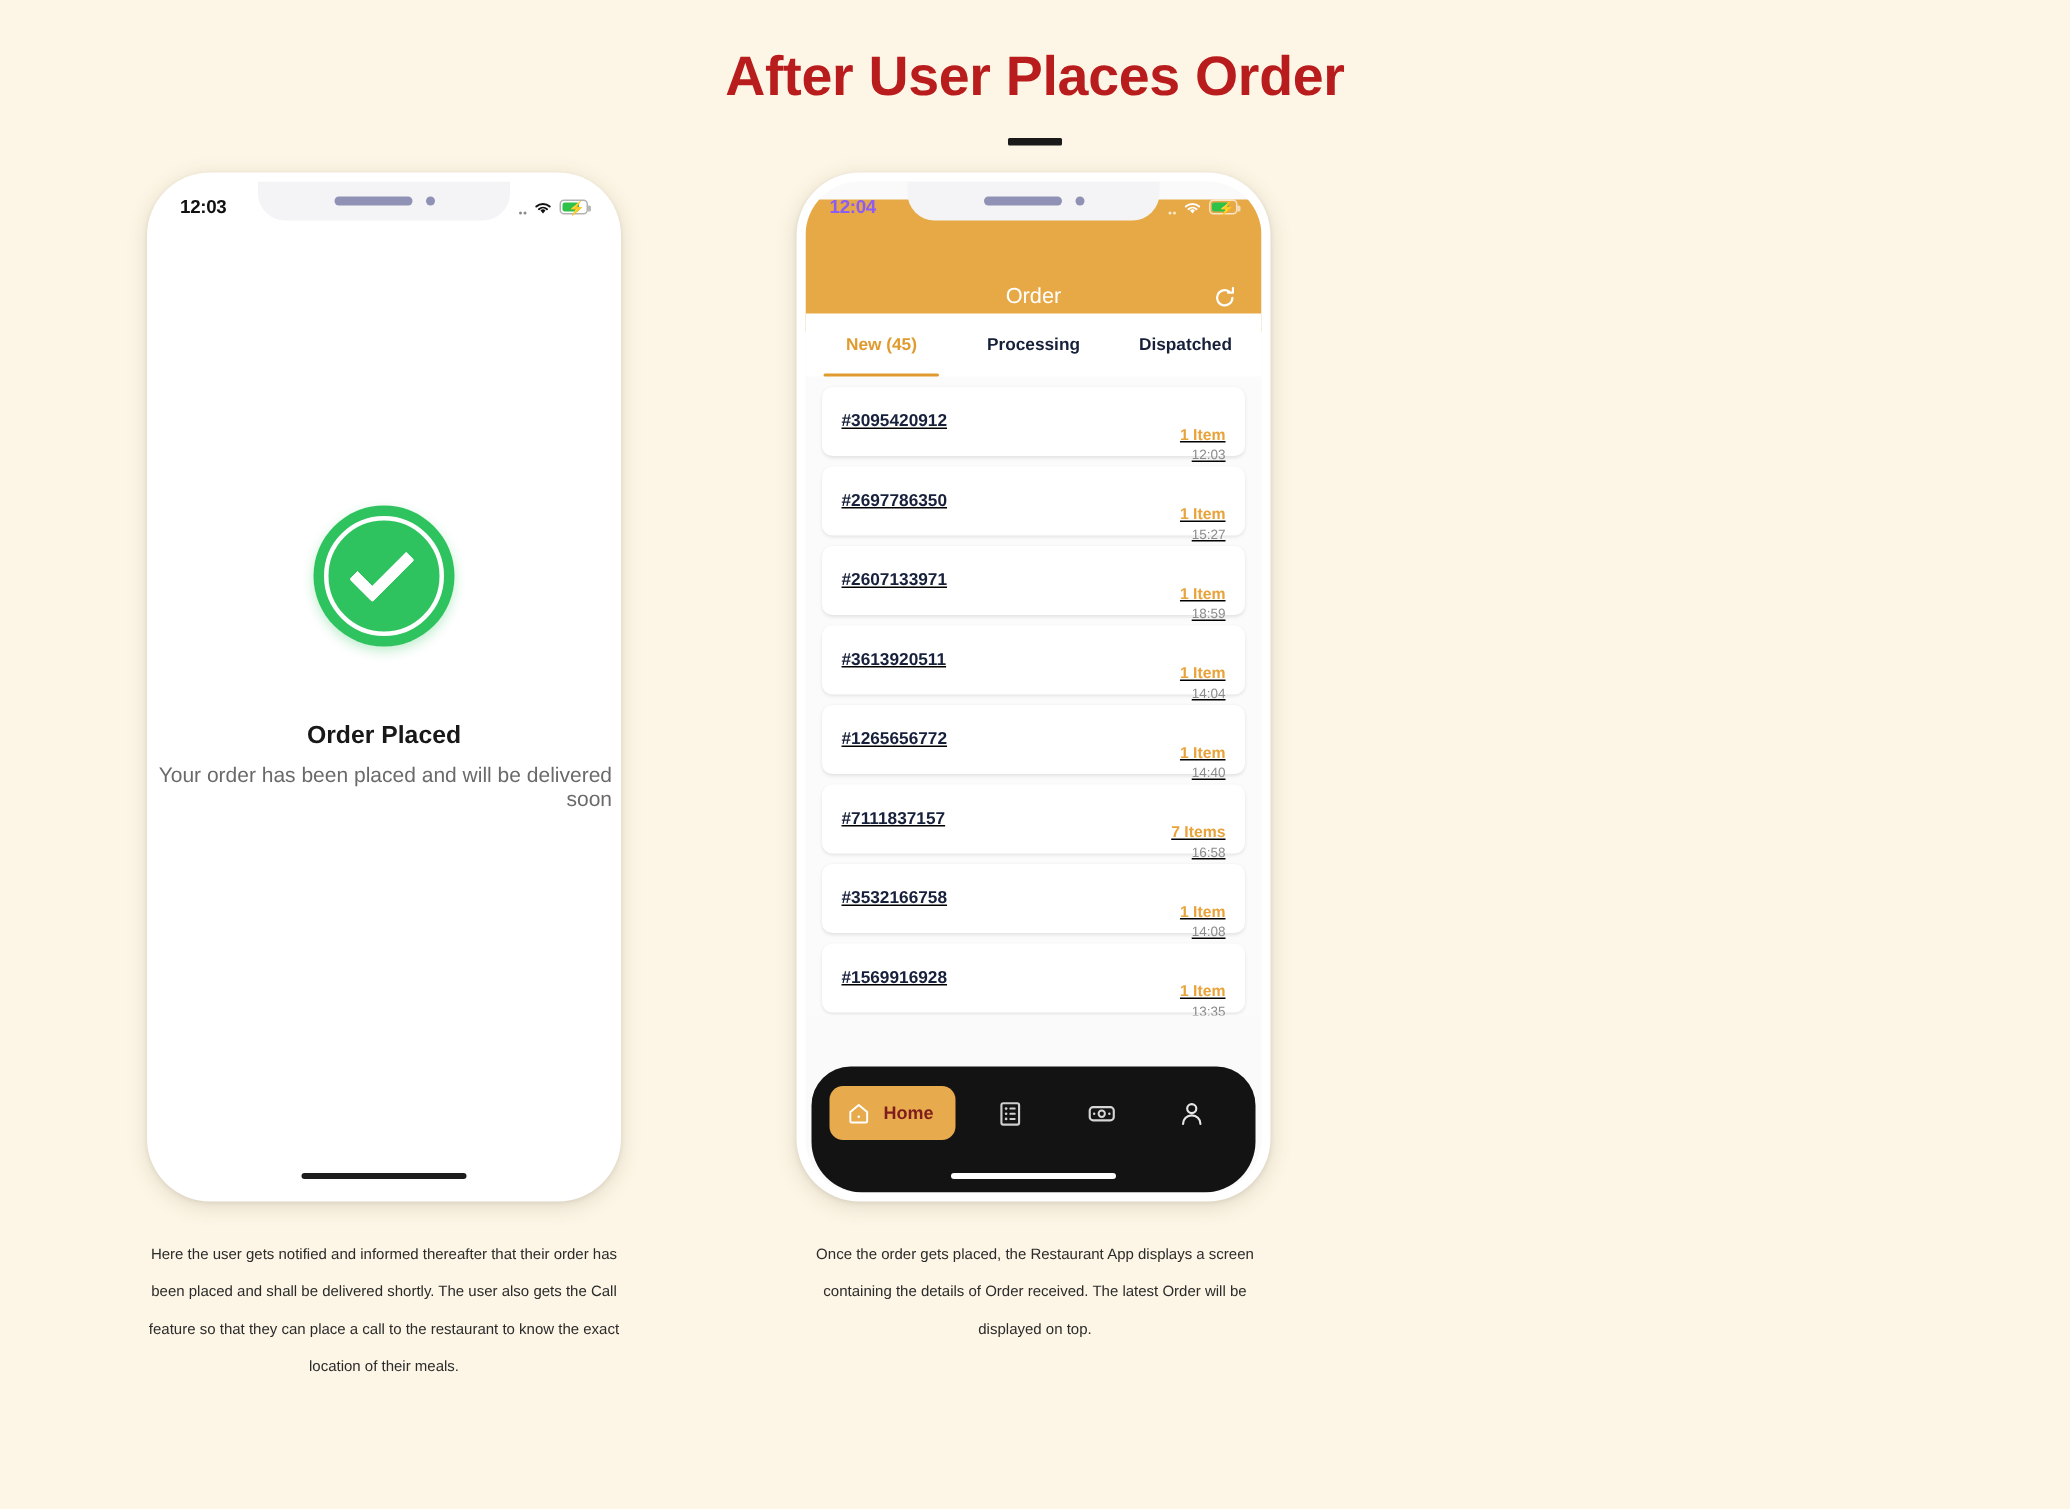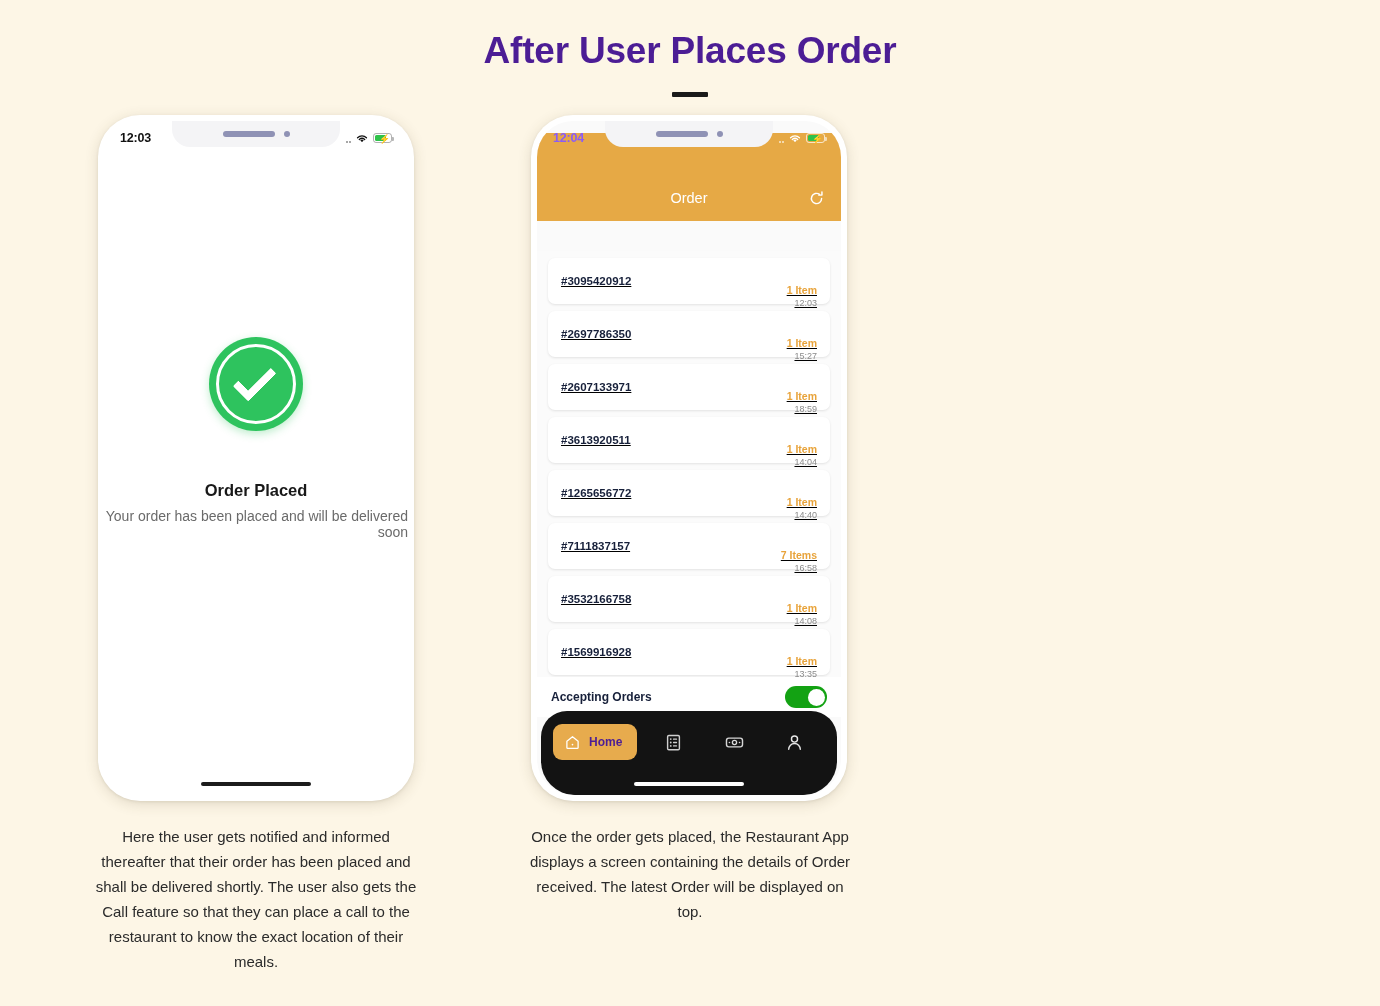--- a/index.html
+++ b/index.html
@@ -9,21 +9,21 @@
     font-family: "Liberation Sans", sans-serif;
     overflow: hidden;
   }
   .page { position: relative; width: 1380px; height: 1006px; }
 
   
   .title {
     position: absolute; top: 30px; left: 0; width: 1380px;
     text-align: center;
     font-size: 37px; font-weight: bold; letter-spacing: -0.2px;
-    color: #4c1d95;
+    color: #b91c1c;
   }
   .title-rule {
     position: absolute; top: 92px; left: 50%;
     transform: translateX(-50%);
     width: 36px; height: 5px; background: #1a1a1a; border-radius: 1px;
   }
 
   
   .phone {
     position: absolute; top: 115px;
@@ -180,26 +180,26 @@
     display: flex; align-items: flex-start; padding: 13px 12px 0 12px;
   }
   .nav-item {
     flex: 1; display: flex; align-items: center; justify-content: center; height: 36px;
   }
   .nav-home {
     flex: 0 0 auto; background: #e7ab4d; border-radius: 9px;
     height: 36px; padding: 0 15px 0 11px;
     display: flex; align-items: center; gap: 8px; margin-right: 6px;
   }
-  .nav-home-label { font-size: 12px; font-weight: bold; color: #4c1d95; }
+  .nav-home-label { font-size: 12px; font-weight: bold; color: #7f1d1d; }
 
   
   .caption {
     position: absolute; top: 824px;
-    font-size: 15px; line-height: 25px; color: #2b2b2b; text-align: center;
+    font-size: 10px; line-height: 25px; color: #2b2b2b; text-align: center;
   }
   .caption-1 { left: 93px; width: 326px; }
   .caption-2 { left: 527px; width: 326px; }
 </style>
 </head>
 <body>
 
 <div class="page">
 
   <div class="title">After User Places Order</div>
@@ -276,20 +276,31 @@
             <path d="M2.9 5.1 A7.4 7.4 0 0 1 13.1 5.1" stroke="#fff" stroke-width="1.5" fill="none" stroke-linecap="round"></path>
             <path d="M4.9 7.1 A4.6 4.6 0 0 1 11.1 7.1" stroke="#fff" stroke-width="1.5" fill="none" stroke-linecap="round"></path>
           </svg>
           <div class="batt">
             <div class="batt-fill"></div>
             <span class="bolt">⚡</span>
           </div>
         </div>
       </div>
 
+      <div class="tabs">
+        <div class="tab active">
+          <span>New (45)</span>
+        </div>
+        <div class="tab">
+          <span>Processing</span>
+        </div>
+        <div class="tab">
+          <span>Dispatched</span>
+        </div>
+      </div>
 
       <div class="order-list">
         <div class="order-card">
           <div class="order-id">#3095420912</div>
           <div class="order-meta">
             <div class="order-items">1 Item</div>
             <div class="order-time">12:03</div>
           </div>
         </div>
         <div class="order-card">
@@ -336,26 +347,20 @@
         </div>
         <div class="order-card">
           <div class="order-id">#1569916928</div>
           <div class="order-meta">
             <div class="order-items">1 Item</div>
             <div class="order-time">13:35</div>
           </div>
         </div>
       </div>
 
-      <div class="accepting-bar">
-        <div class="accepting-label">Accepting Orders</div>
-        <div class="toggle">
-          <div class="toggle-knob"></div>
-        </div>
-      </div>
 
       <div class="tabbar">
         <div class="nav-home">
           <svg width="17" height="17" viewBox="0 0 20 20">
             <path d="M3.4 8.6 L10 3.2 L16.6 8.6 L16.6 16 A0.9 0.9 0 0 1 15.7 16.8 L4.3 16.8 A0.9 0.9 0 0 1 3.4 16 Z" stroke="#fff" stroke-width="1.5" fill="none" stroke-linejoin="round"></path>
             <circle cx="10" cy="12.4" r="1" fill="#fff"></circle>
           </svg>
           <span class="nav-home-label">Home</span>
         </div>
         <div class="nav-item">

